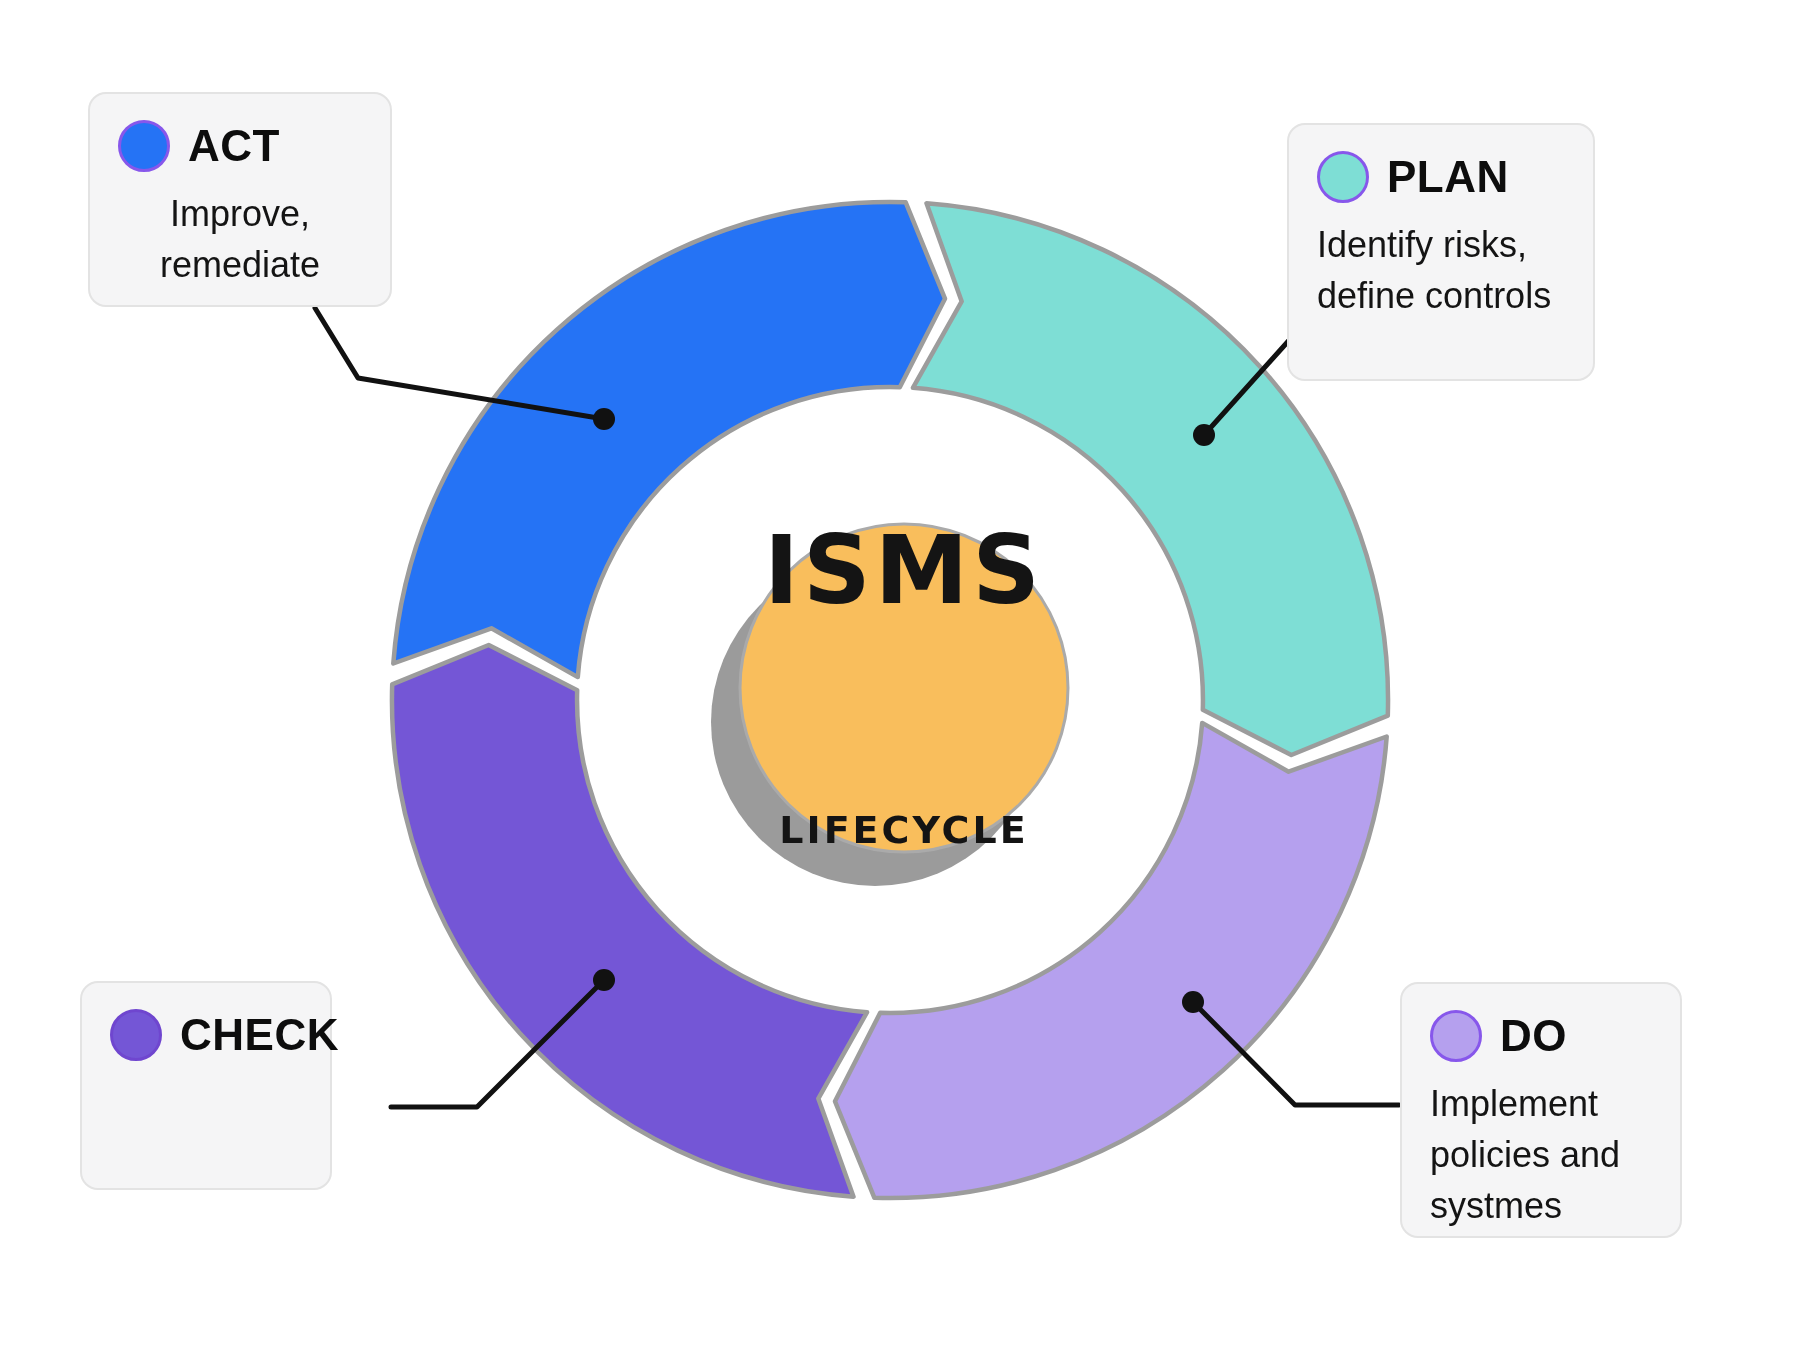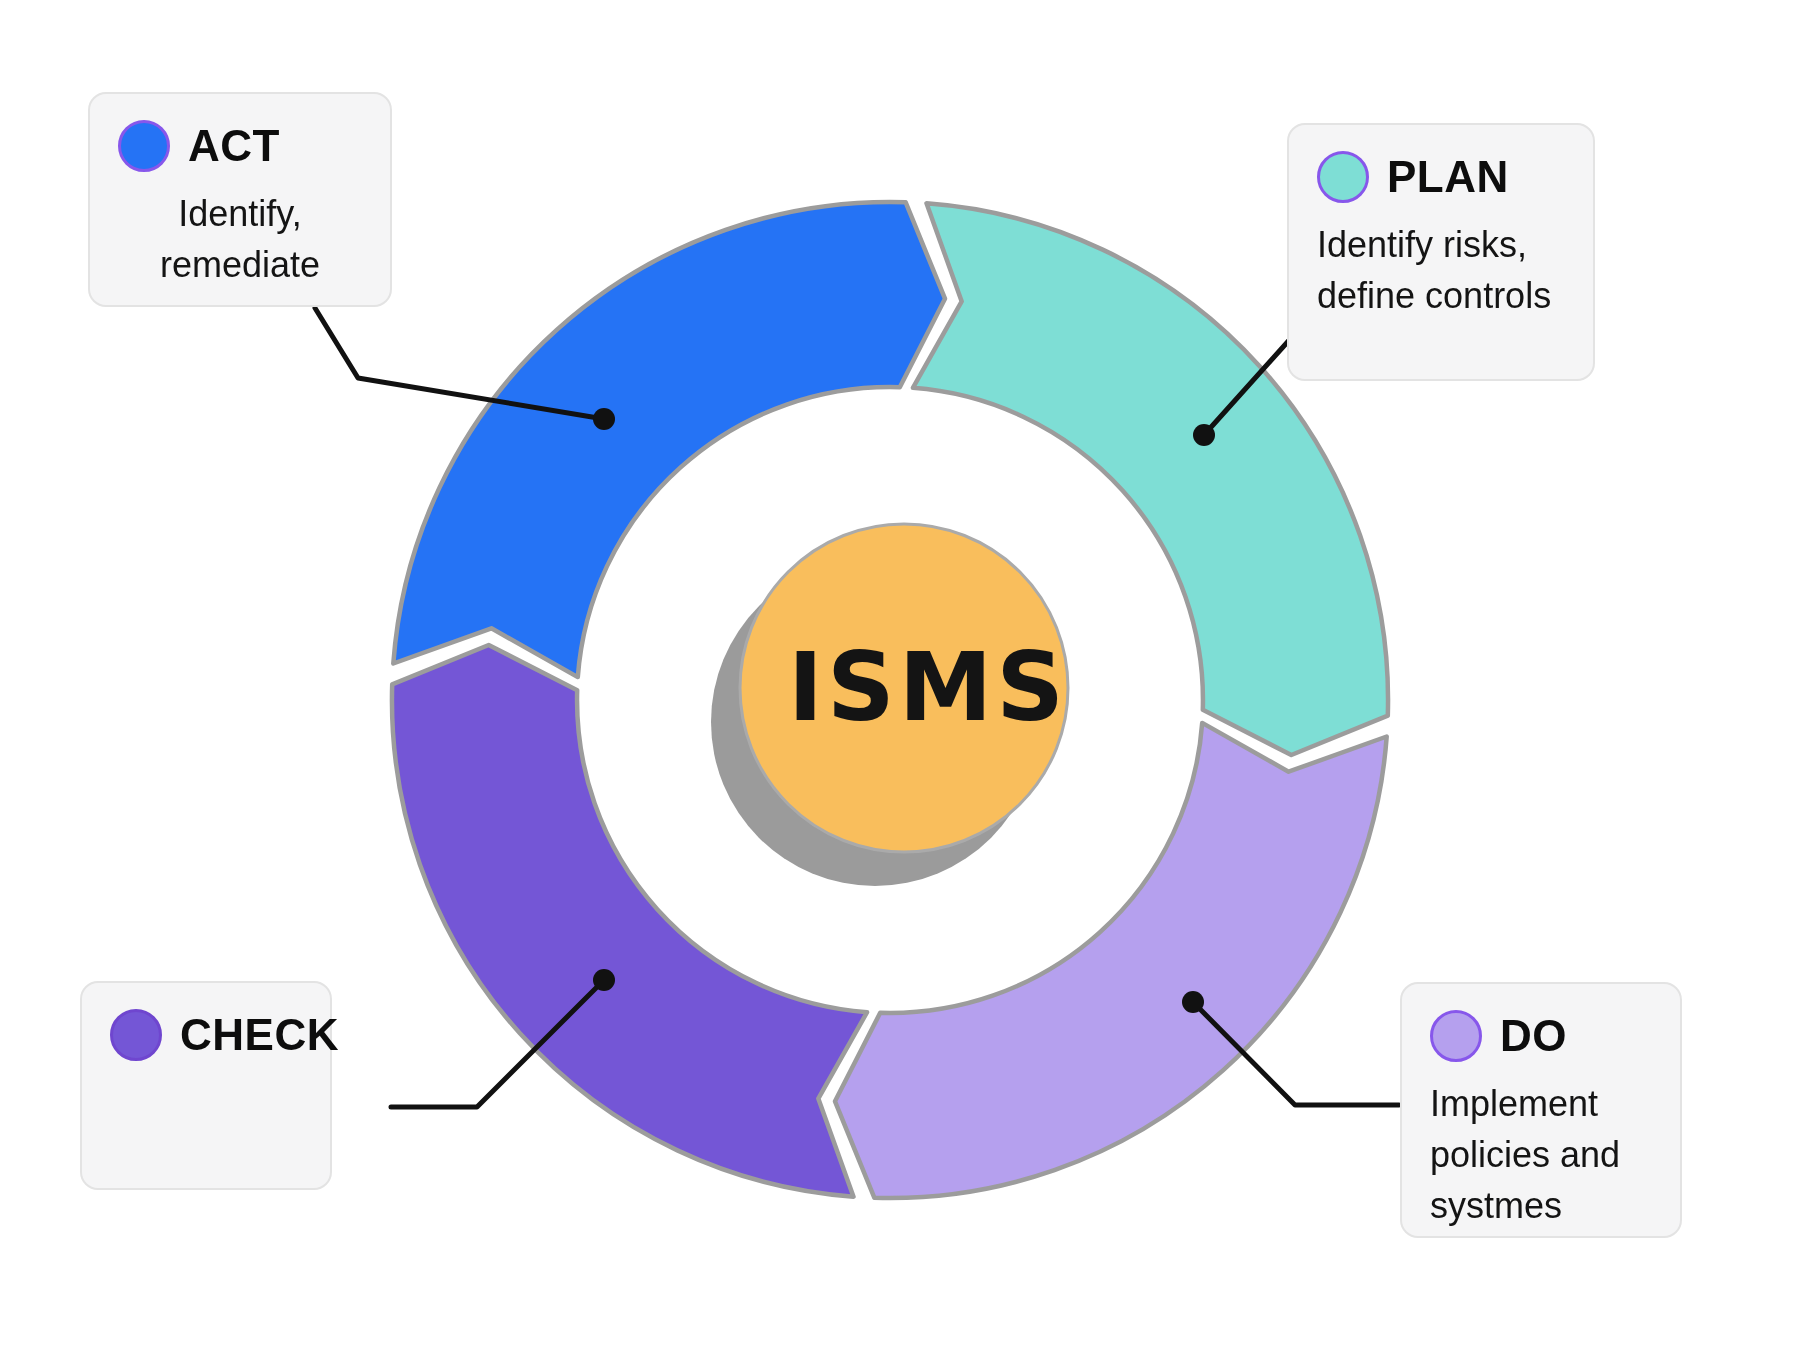--- a/index.html
+++ b/index.html
@@ -18,21 +18,21 @@
     border:3px solid transparent;flex:0 0 auto;
   }
   .callout-label{font-size:44px;font-weight:bold;letter-spacing:0.5px;color:#0d0d0d;}
   .callout-desc{
     margin-top:16px;font-size:36px;line-height:1.42;color:#141414;
     white-space:pre-line;
   }
 
   .center-text{
     position:absolute;left:740px;top:524px;width:328px;height:328px;
-    display:flex;flex-direction:row;align-items:center;justify-content:flex-end;
+    display:flex;flex-direction:column;align-items:center;justify-content:space-between;
     text-align:center;
   }
   .center-title{
     font-family:"DejaVu Sans",sans-serif;
     font-size:94px;font-weight:bold;letter-spacing:4px;color:#141414;line-height:1.0;
   }
   .center-subtitle{
     font-family:"DejaVu Sans",sans-serif;
     font-size:38px;font-weight:bold;letter-spacing:3px;color:#141414;margin-top:8px;
   }
@@ -58,28 +58,29 @@
     <path fill="none" stroke-width="5" stroke-linecap="round" stroke-linejoin="round" d="M1193,1002 L1295,1105 L1399,1105" stroke="#111111"></path>
 
     <circle cx="604" cy="419" r="11" fill="#111111"></circle>
     <circle cx="1204" cy="435" r="11" fill="#111111"></circle>
     <circle cx="604" cy="980" r="11" fill="#111111"></circle>
     <circle cx="1193" cy="1002" r="11" fill="#111111"></circle>
   </svg>
 
   <div class="center-text">
     <div class="center-title">ISMS</div>
+    <div class="center-subtitle">LIFECYCLE</div>
   </div>
 
   <div class="callout" style="left:88px;top:92px;width:304px;height:215px;text-align:center;">
     <div class="callout-head">
       <span class="legend-dot" style="background-color: rgb(37, 115, 245); border-color: rgb(135, 87, 235);"></span>
       <span class="callout-label">ACT</span>
     </div>
-    <div class="callout-desc">Identify,
+    <div class="callout-desc">Improve,
 remediate</div>
   </div>
 
   <div class="callout" style="left:1287px;top:123px;width:308px;height:258px;">
     <div class="callout-head">
       <span class="legend-dot" style="background-color: rgb(126, 222, 213); border-color: rgb(135, 87, 235);"></span>
       <span class="callout-label">PLAN</span>
     </div>
     <div class="callout-desc">Identify risks,
 define controls</div>

